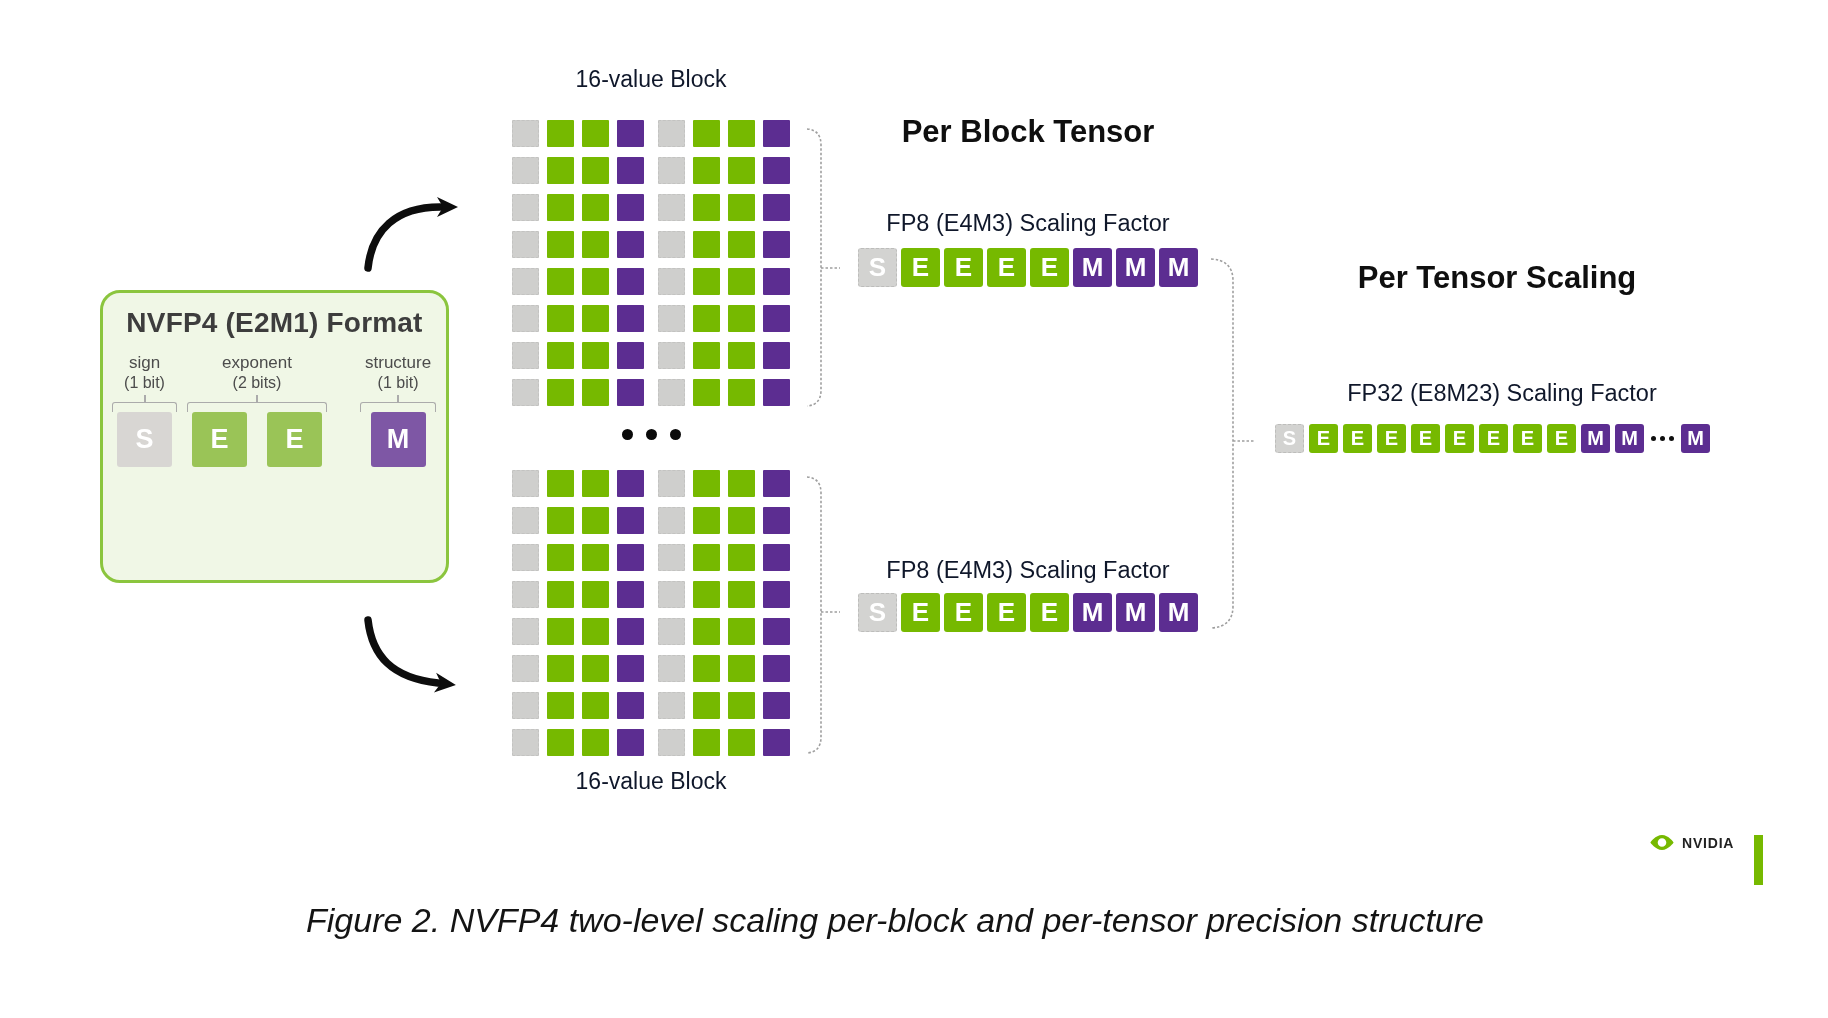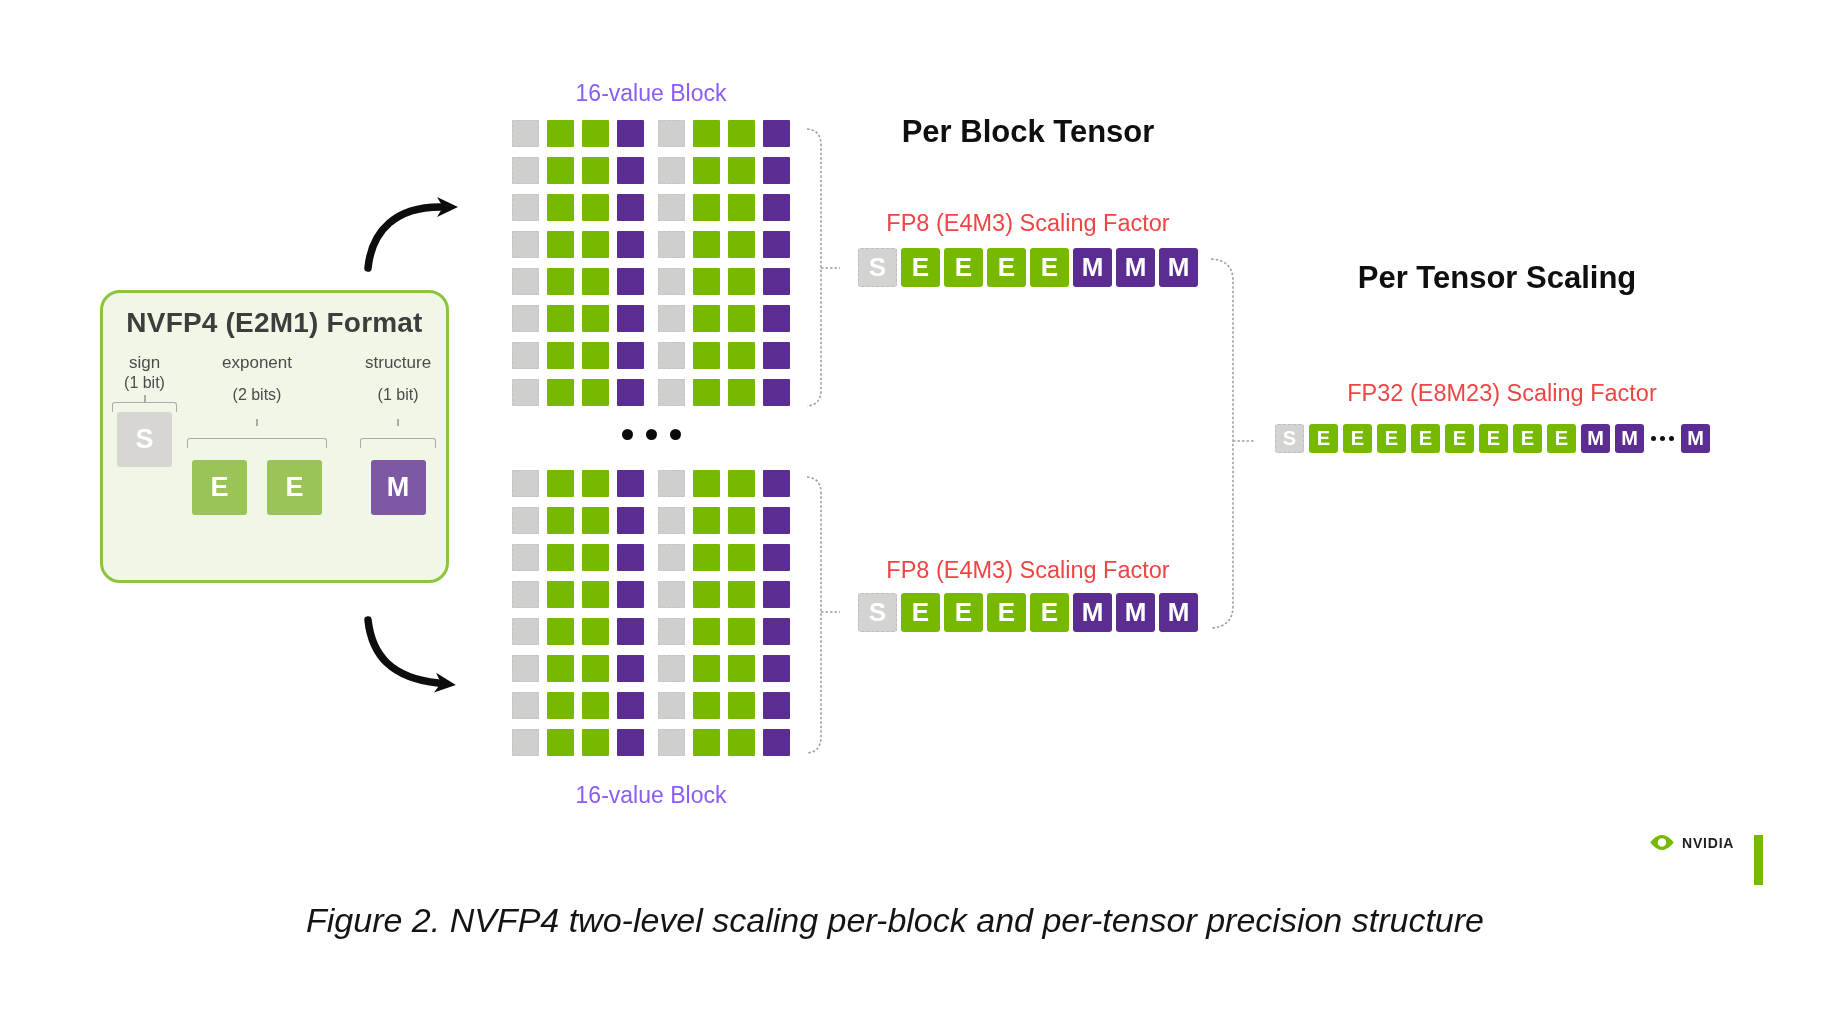--- a/index.html
+++ b/index.html
@@ -14,52 +14,52 @@
 
   
   .format-box{
     left:100px;top:290px;width:349px;height:293px;box-sizing:border-box;
     background:var(--c-box_bg,#f0f7e6);border:3px solid var(--c-box_border,#8bc53e);
     border-radius:20px;
   }
   .format-title{margin-top:14px;text-align:center;font-size:28px;font-weight:bold;color:#3d3d3d;letter-spacing:.2px;}
   .fmt-fields{display:flex;justify-content:flex-start;margin:14px 0 0 14px;}
   .fmt-field{display:flex;flex-direction:column;align-items:center;}
-  .fmt-field + .fmt-field{margin-left:20px;gap:12px;}
+  .fmt-field + .fmt-field{margin-left:20px;}
   .fmt-field:nth-child(3){margin-left:43px;}
   .fmt-label{font-size:17px;color:#4c4c4c;line-height:20px;white-space:nowrap;}
   .fmt-sublabel{font-size:16px;color:#4c4c4c;line-height:19px;white-space:nowrap;}
   .fmt-tick{width:2px;height:7px;background:#ababab;margin:3px auto 0;}
   .fmt-bracket{align-self:stretch;margin:0 -5px;height:9px;border:1.5px solid #ababab;border-bottom:none;border-radius:3px 3px 0 0;}
   .fmt-cells{display:flex;gap:20px;margin-top:0;}
   .fcell{
     width:55px;height:55px;border-radius:3px;display:flex;align-items:center;justify-content:center;
     color:#fff;font-weight:bold;font-size:27px;
   }
   .fcell.bit-S{background:var(--c-box_gray,#d8d6d3);}
   .fcell.bit-E{background:var(--c-box_green,#9ac457);}
   .fcell.bit-M{background:var(--c-box_purple,#7e57a5);}
 
   
-  .block-label{width:278px;text-align:center;font-size:23px;color:#8b5cf6;white-space:nowrap;margin-top:14px;}
+  .block-label{width:278px;text-align:center;font-size:23px;color:#0f172a;white-space:nowrap;}
   .vgrid{width:278px;}
   .grid-row{display:flex;height:27px;margin-bottom:10px;}
   .gcell{width:27px;height:27px;margin-right:8px;box-sizing:border-box;border-radius:1px;}
   .gcell:last-child{margin-right:0;}
   .gcell.ggap{margin-left:6px;}
   .gcell.bit-S{background:var(--c-gray,#cfcfcd);border:1px dashed #c3c3c1;}
   .gcell.bit-E{background:var(--c-green,#76b900);}
   .gcell.bit-M{background:var(--c-purple,#5c2d91);}
 
   .dots-row{left:512px;top:429px;width:278px;display:flex;justify-content:center;gap:13px;}
   .dots-row i{width:11px;height:11px;border-radius:50%;background:#0a0a0a;}
 
   
   .h-big{font-size:31px;font-weight:bold;color:#0f0f0f;text-align:center;white-space:nowrap;}
-  .h-factor{font-size:23.5px;color:#ef4444;text-align:center;white-space:nowrap;}
+  .h-factor{font-size:23.5px;color:#0f172a;text-align:center;white-space:nowrap;}
 
   
   .bitrow{display:flex;align-items:center;}
   .bits-lg{gap:4px;}
   .bits-sm{gap:5px;}
   .bcell{
     box-sizing:border-box;border-radius:3px;display:flex;align-items:center;justify-content:center;
     color:#fff;font-weight:bold;flex:none;
   }
   .bits-lg .bcell{width:39px;height:39px;font-size:26px;}

